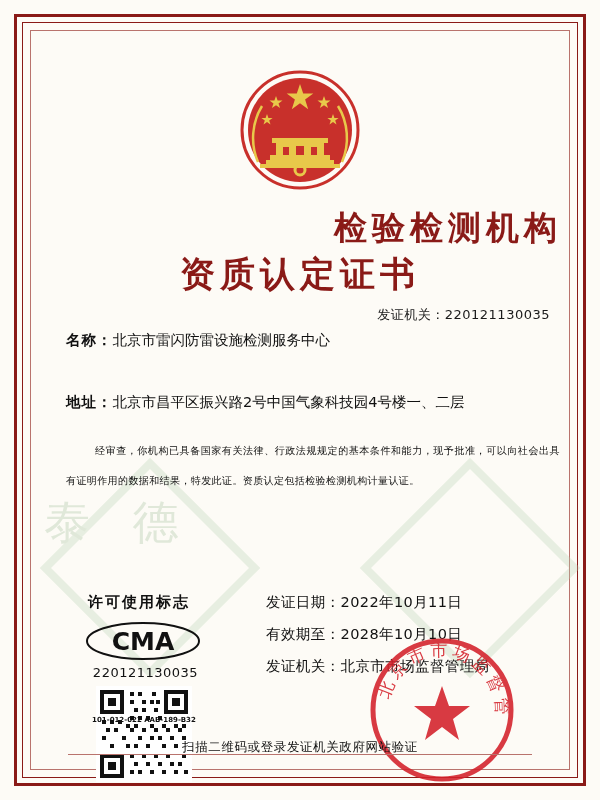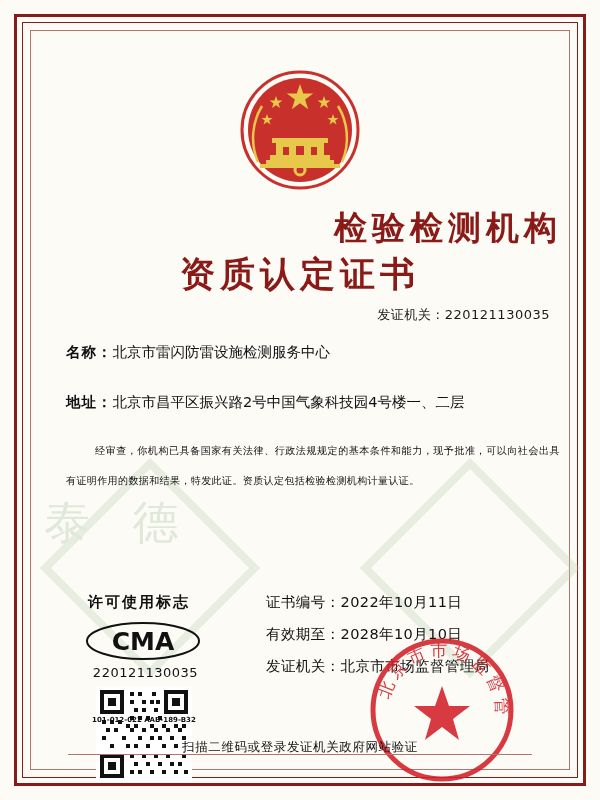--- a/index.html
+++ b/index.html
@@ -141,21 +141,21 @@
     left: 28px;
     right: 20px;
     font-size: 14.5px;
     color: #111;
     line-height: 22px;
   }
   .field .label {
     font-weight: bold;
     letter-spacing: 1px;
   }
-  .field-name { top: 303px; }
+  .field-name { top: 291px; }
   .field-addr { top: 353px; }
 
   .body-text {
     position: absolute;
     top: 398px;
     left: 28px;
     right: 2px;
     font-size: 10px;
     line-height: 30px;
     color: #111;
@@ -433,21 +433,21 @@
             <rect x="78" y="84" width="4" height="4"></rect>
             <rect x="88" y="84" width="4" height="4"></rect>
         </g>
       </svg>
     </div>
 
     <div class="qr-caption">101-012-022
 AAB-189-B32</div>
 
     <div class="issue-row issue-date">
-      <span class="lbl">证书编号：</span><span>2022年10月11日</span>
+      <span class="lbl">发证日期：</span><span>2022年10月11日</span>
     </div>
 
     <div class="issue-row valid-until">
       <span class="lbl">有效期至：</span><span>2028年10月10日</span>
     </div>
 
     <div class="issue-row issuer">
       <span class="lbl">发证机关：</span><span>北京市市场监督管理局</span>
     </div>
 

